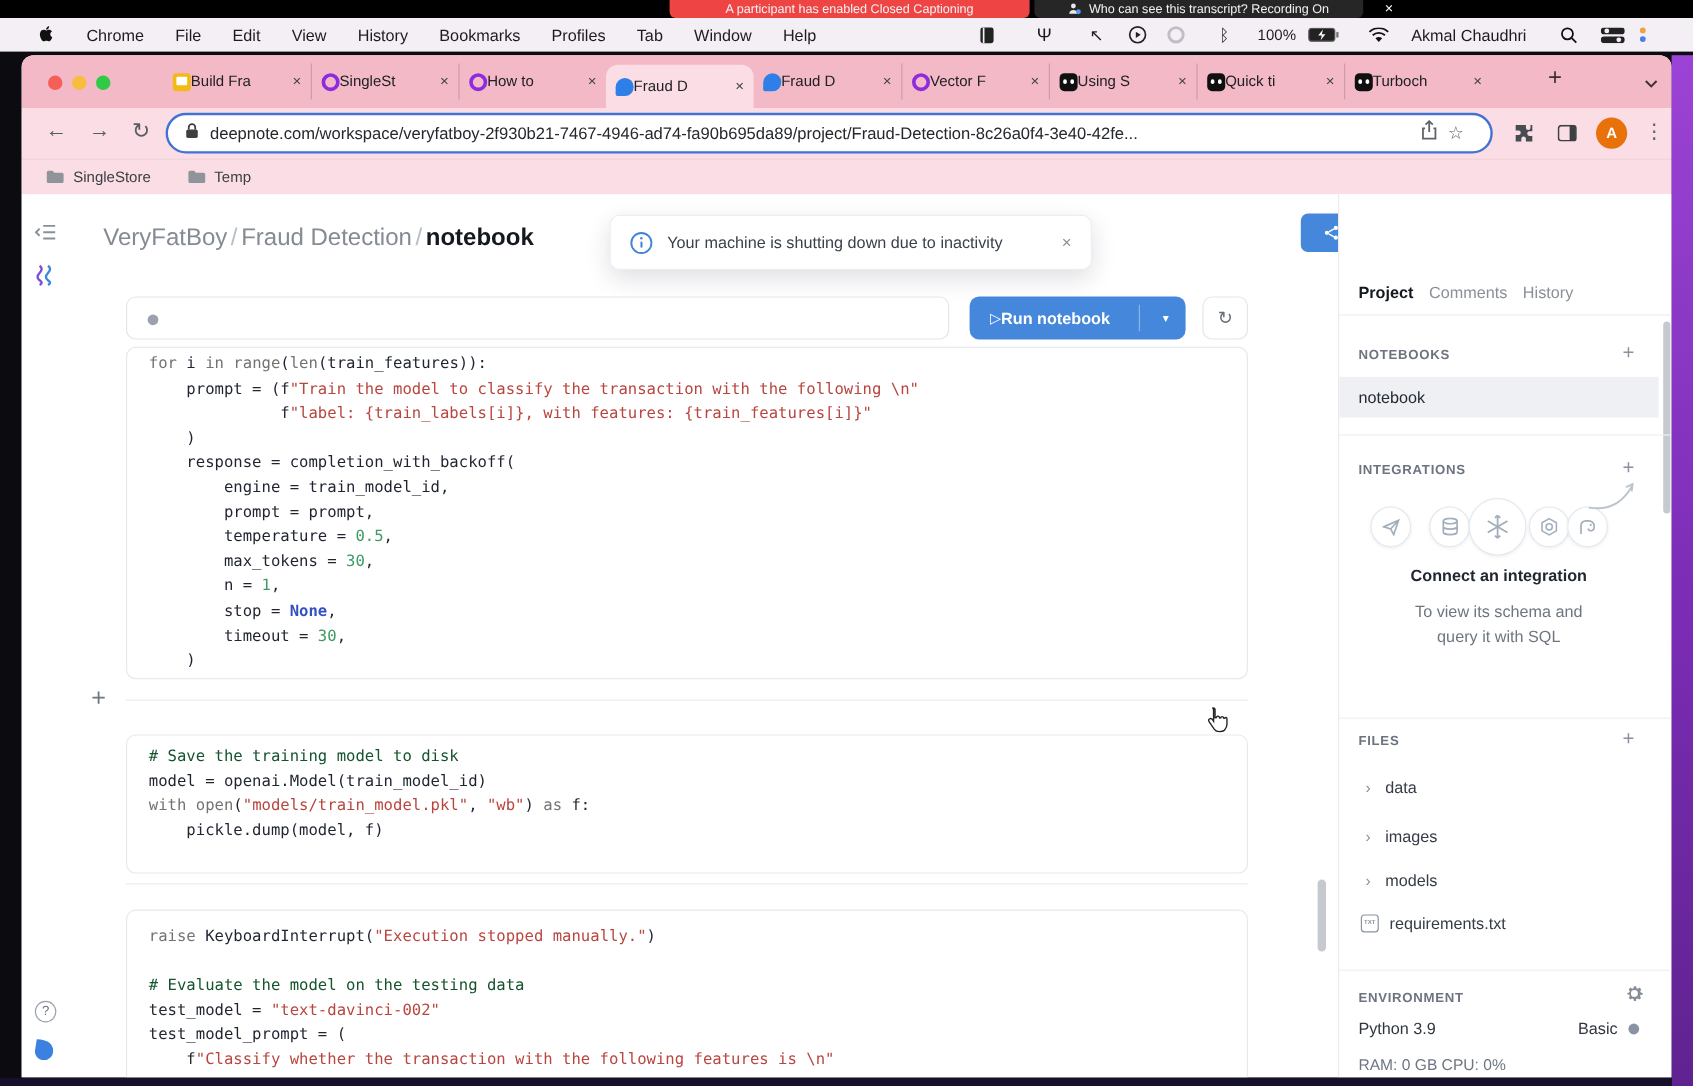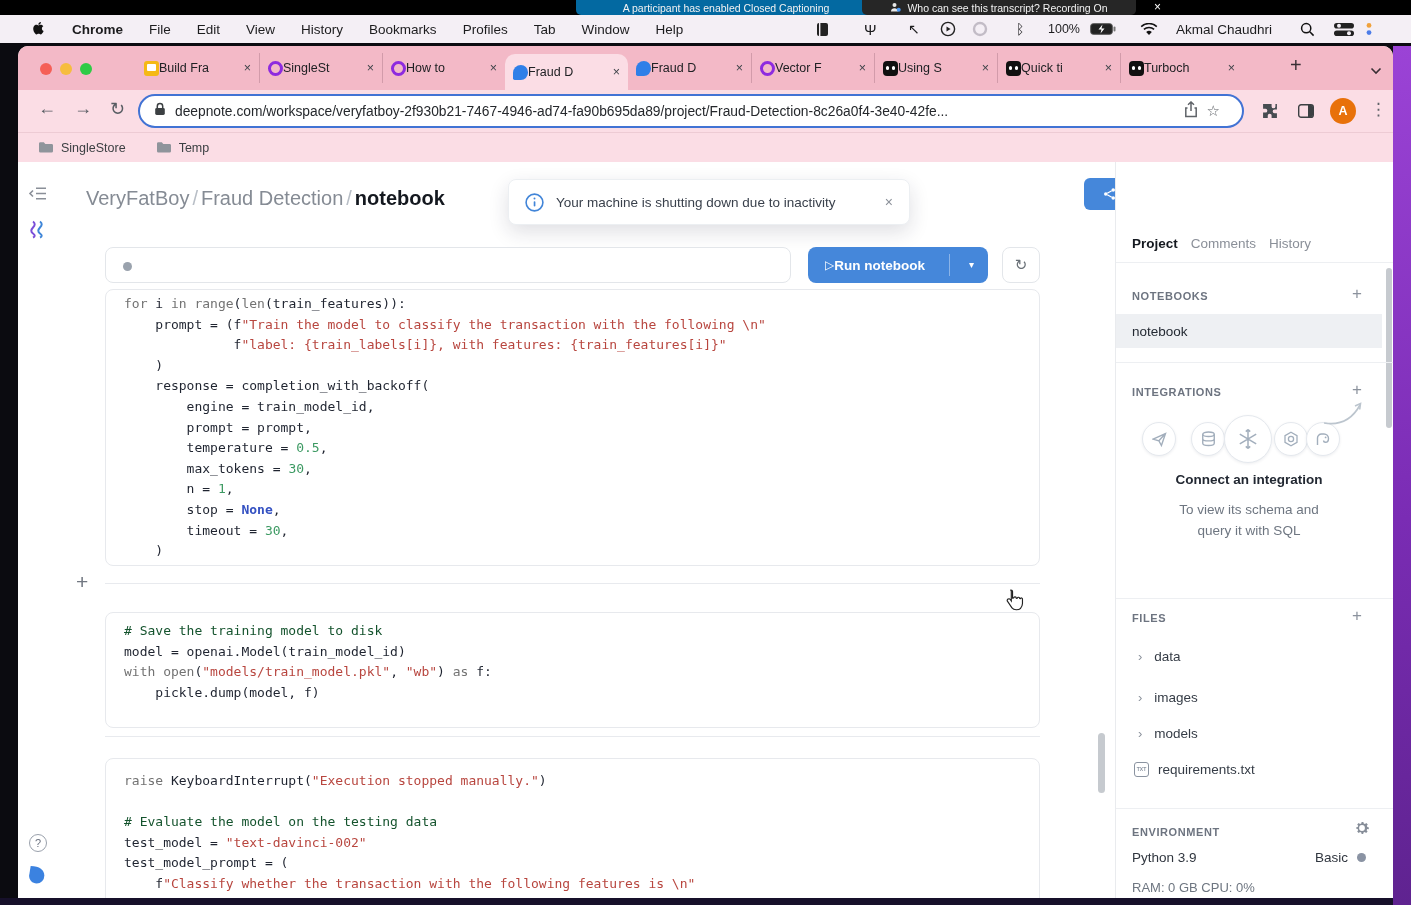--- a/index.html
+++ b/index.html
@@ -2,28 +2,28 @@
 <html><head>
 <meta charset="utf-8">
 <style>
 *{margin:0;padding:0;box-sizing:border-box}
 html,body{width:1411px;height:905px;overflow:hidden}
 body{position:relative;background:#0b0b10;font-family:"Liberation Sans",sans-serif;-webkit-font-smoothing:antialiased}
 .abs{position:absolute}
 
 .cc-bar{position:absolute;left:0;top:0;width:1411px;height:15px;background:#000}
 .cc-pill{position:absolute;top:0;height:15px;display:flex;align-items:center;justify-content:center;gap:6px;color:#f2f2f2;font-size:10.5px;white-space:nowrap}
-.cc-left{left:576px;width:300px;background:#0369a1;border-radius:0 0 5px 5px}
+.cc-left{left:558px;width:300px;background:#ef4444;border-radius:0 0 5px 5px}
 .cc-right{left:862px;width:274px;background:#262626;border-radius:0 0 5px 5px}
 .cc-close{position:absolute;left:1154px;top:0;color:#fff;font-size:12px;line-height:15px}
 
 .menubar{position:absolute;left:0;top:15px;width:1411px;height:28px;background:#f4eff5;display:flex;align-items:center;color:#1c1c1e;font-size:13.5px}
 .menubar .mleft{display:flex;align-items:center;gap:26px;padding-left:32px}
 .mitem{white-space:nowrap}
-.mitem.first{font-weight:700}
+.mitem.first{font-weight:400}
 .mb-ic{position:absolute;top:0;height:28px;display:flex;align-items:center;color:#1c1c1e}
 
 .window{position:absolute;left:18px;top:46px;width:1375px;height:852px;border-radius:10px 10px 0 0;overflow:hidden;background:#fff}
 .purple-edge{position:absolute;left:1393px;top:46px;width:18px;height:859px;background:linear-gradient(180deg,#9b43d6,#7a2cb4 55%,#5f2390)}
 .bottom-edge{position:absolute;left:0;top:898px;width:1393px;height:7px;background:#16102a}
 
 .tabstrip{position:absolute;left:0;top:0;width:1375px;height:44px;background:#f3b9c7}
 .lights{position:absolute;left:22px;top:17px;display:flex;gap:8px}
 .light{width:12px;height:12px;border-radius:50%}
 .tabs{position:absolute;left:118px;top:0;height:44px;display:flex;align-items:center}

